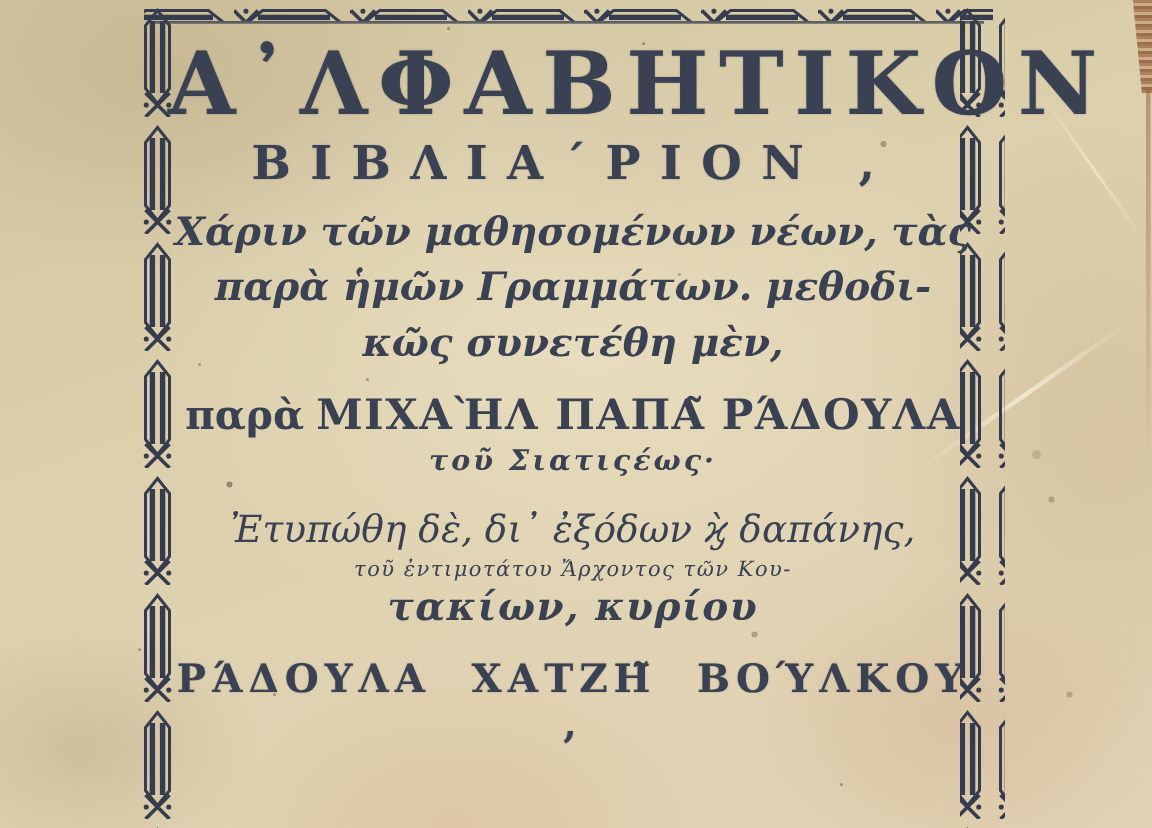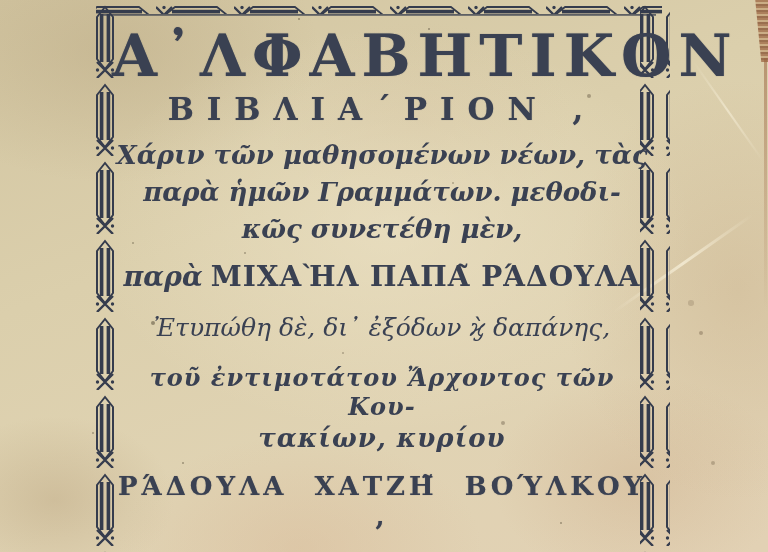--- a/index.html
+++ b/index.html
@@ -56,24 +56,24 @@
   .content{
     position:absolute;left:112px;top:0;width:540px;height:445px;
     text-align:center;color:#3a4152;
   }
   .t1{margin-top:26px;font-size:58px;font-weight:700;letter-spacing:7px;line-height:1.05;
       text-shadow:0 0 1px rgba(58,65,82,.55);}
   .t2{margin-top:4px;font-size:31px;font-weight:700;letter-spacing:13px;
       text-shadow:0 0 1px rgba(58,65,82,.45);}
   .ded{margin-top:10px;font-style:italic;font-size:26px;line-height:37px;font-weight:600;}
   .author{margin-top:12px;font-size:28px;font-weight:700;letter-spacing:1px;}
-  .author .ap{font-style:italic;font-size:27px;margin-right:8px;letter-spacing:0;}
+  .author .ap{font-size:27px;margin-right:8px;letter-spacing:0;}
   .asub{margin-top:3px;font-size:19px;font-weight:700;font-style:italic;letter-spacing:2px;}
   .pr1{margin-top:20px;font-style:italic;font-size:25px;font-weight:400;}
-  .pr2{margin-top:21px;font-style:italic;font-size:24px;font-weight:700;letter-spacing:1px;}
+  .pr2{margin-top:5px;font-style:italic;font-size:14px;font-weight:400;letter-spacing:1px;}
   .pr3{margin-top:2px;font-style:italic;font-size:26px;font-weight:700;letter-spacing:1px;}
   .patron{margin-top:18px;font-size:26px;font-weight:700;letter-spacing:4px;word-spacing:14px;
       text-shadow:0 0 1px rgba(58,65,82,.45);}
 </style>
 </head>
 <body>
 
 <div class="page">
 
   <div class="specks"></div>
@@ -116,20 +116,21 @@
 
     <div class="ded">
       <div>Χάριν τῶν μαθησομένων νέων, τὰς</div>
       <div>παρὰ ἡμῶν Γραμμάτων. μεθοδι-</div>
       <div>κῶς συνετέθη μὲν,</div>
     </div>
 
     <div class="author">
       <span class="ap">παρὰ</span><span>ΜΙΧΑῊΛ ΠΑΠΑ̃ ΡΆΔΟΥΛΑ</span>
     </div>
+    <div class="asub">τοῦ Σιατιςέως·</div>
 
     <div class="pr1">Ἐτυπώθη δὲ, δι᾽ ἐξόδων ϗ̀ δαπάνης,</div>
     <div class="pr2">τοῦ ἐντιμοτάτου Ἄρχοντος τῶν Κου-</div>
     <div class="pr3">τακίων, κυρίου</div>
 
     <div class="patron">ΡΆΔΟΥΛΑ ΧΑΤΖΗ̃ ΒΟΎΛΚΟΥ ,</div>
 
   </main>
 </div>
 

